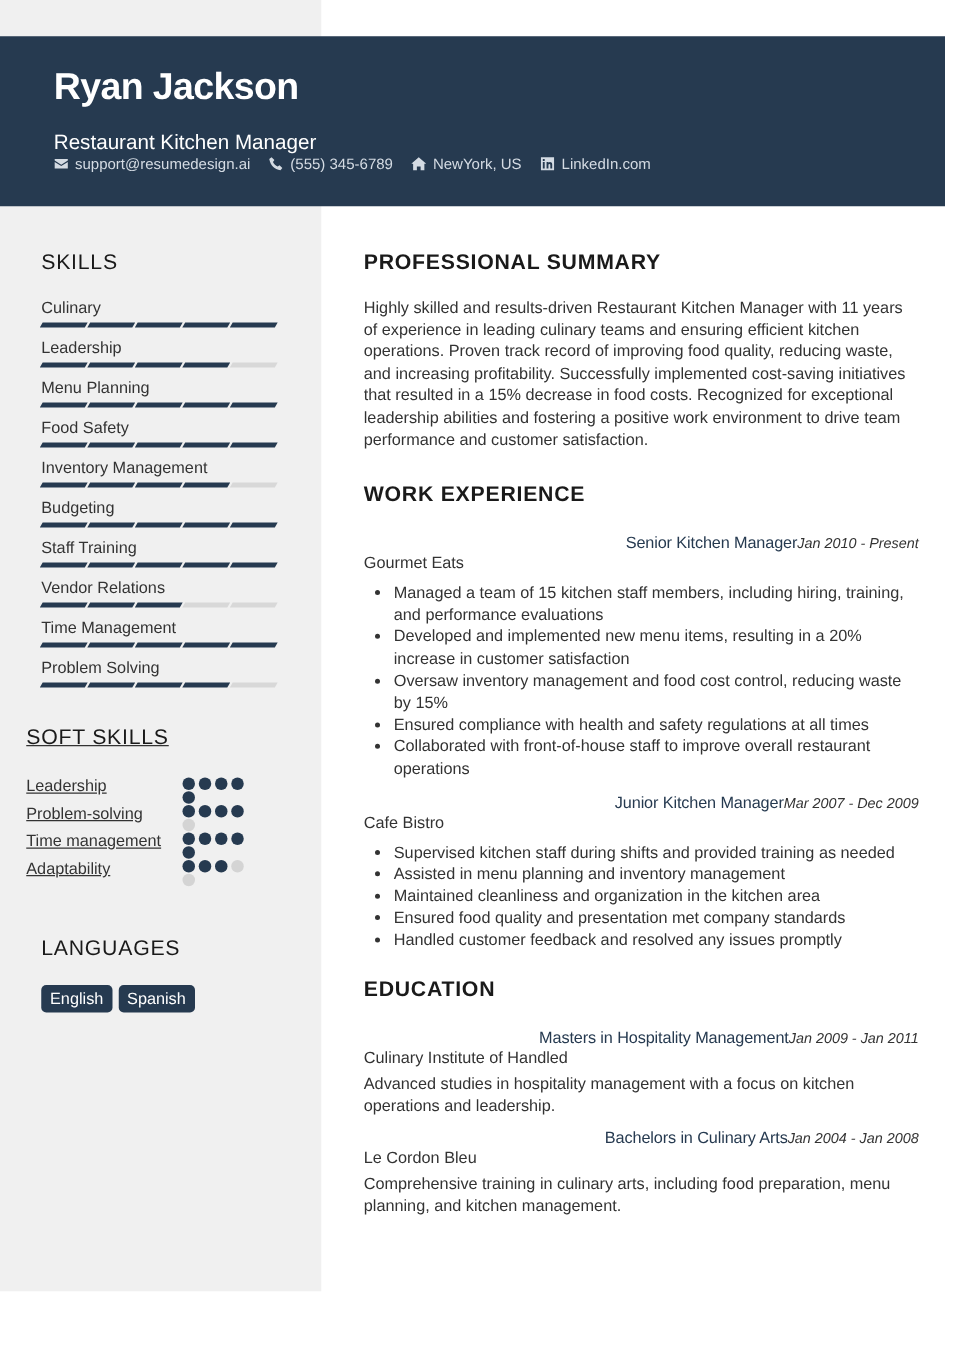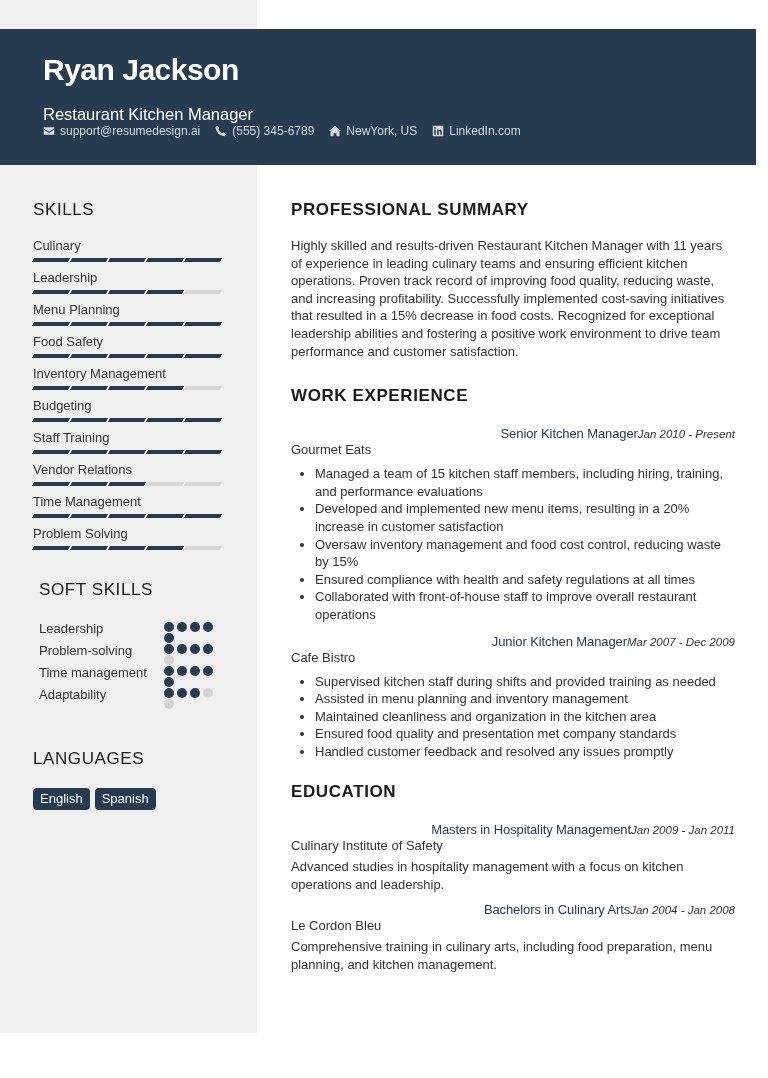--- a/index.html
+++ b/index.html
@@ -17,21 +17,21 @@
 
   .left { position: absolute; left: 33px; top: 200px; width: 190px; }
   .sec-title { font-size: 17px; letter-spacing: 0.6px; color: #1a1a1a; font-weight: normal; }
   .skills { margin-top: 18px; }
   .skill { height: 32px; }
   .skill-name { font-size: 13px; color: #333; line-height: 15px; }
   .bars { display: flex; gap: 2.5px; margin-top: 5px; }
   .bar { width: 35.5px; height: 4px; transform: skewX(-30deg); background: #263a50; }
   .bar.empty { background: #d8d8d8; }
 
-  .soft { position: absolute; left: 39px; top: 580px; width: 190px; }
+  .soft { position: absolute; left: 21px; top: 580px; width: 190px; text-decoration: underline; }
   .soft-list { margin-top: 20px; }
   .soft-item { display: flex; align-items: flex-start; }
   .soft-name { width: 125px; font-size: 13px; color: #333; line-height: 17px; }
   .dots { width: 56px; display: flex; flex-wrap: wrap; gap: 0 3px; height: 22px; padding-top: 2px; }
   .dot { width: 10px; height: 10px; border-radius: 50%; background: #263a50; margin-bottom: 1px; }
   .dot.empty { background: #d4d4d4; }
 
   .langs { position: absolute; left: 33px; top: 749px; }
   .lang-list { display: flex; gap: 5px; margin-top: 19px; border-radius: 6px; }
   .lang { background: #263a50; color: #fff; font-size: 13px; padding: 4px 7px; border-radius: 4px; line-height: 14px; }
@@ -290,21 +290,21 @@
   </section>
 
   <section class="edu">
     <h2 class="m-title">EDUCATION</h2>
     <div id="edu-list">
         <div class="edu-item">
           <div class="job-head">
             <div class="job-title">Masters in Hospitality Management</div>
             <div class="job-date">Jan 2009 - Jan 2011</div>
           </div>
-          <div class="company">Culinary Institute of Safety</div>
+          <div class="company">Culinary Institute of Handled</div>
           <p class="edu-desc">Advanced studies in hospitality management with a focus on kitchen operations and leadership.</p>
         </div>
         <div class="edu-item">
           <div class="job-head">
             <div class="job-title">Bachelors in Culinary Arts</div>
             <div class="job-date">Jan 2004 - Jan 2008</div>
           </div>
           <div class="company">Le Cordon Bleu</div>
           <p class="edu-desc">Comprehensive training in culinary arts, including food preparation, menu planning, and kitchen management.</p>
         </div>

